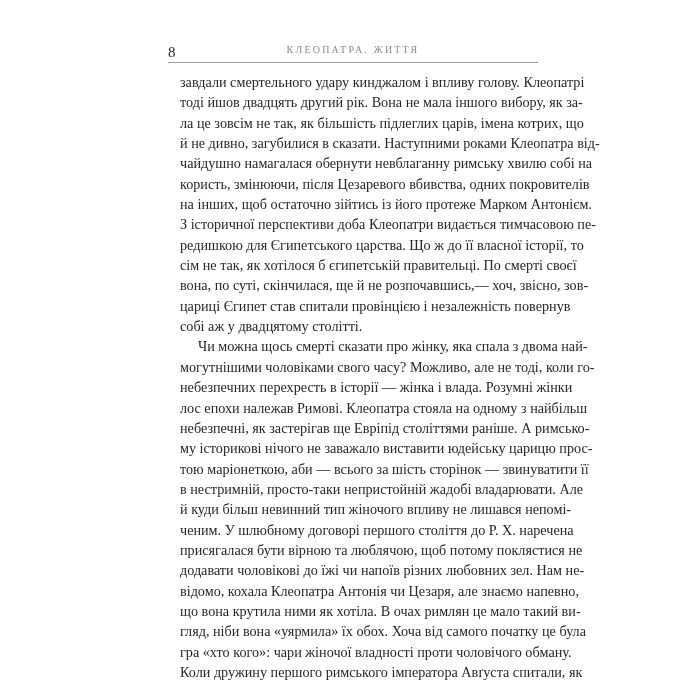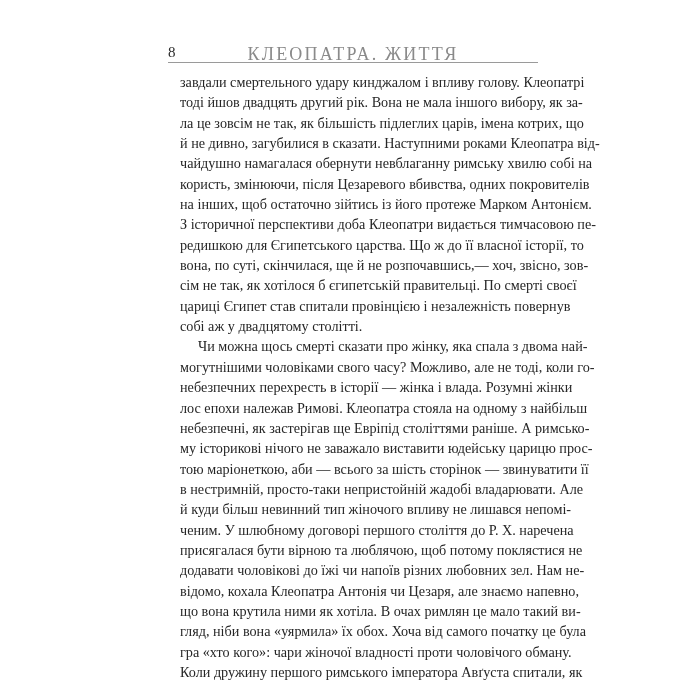--- a/index.html
+++ b/index.html
@@ -34,21 +34,21 @@
       top: 2px;
       font-size: 15px;
       color: #2a2a2a;
     }
     .running-title {
       position: absolute;
       left: 0;
       right: 0;
       top: 2px;
       text-align: center;
-      font-size: 18px;
+      font-size: 10px;
       letter-spacing: 2.2px;
       color: #8a8a8a;
     }
     .rule {
       position: absolute;
       left: 168px;
       top: 62px;
       width: 370px;
       height: 0;
       border-top: 1px solid #9a9a9a;
@@ -90,22 +90,22 @@
       <div>
         <span class="line">завдали смертельного удару кинджалом і впливу голову. Клеопатрі</span>
         <span class="line">тоді йшов двадцять другий рік. Вона не мала іншого вибору, як за-</span>
         <span class="line">ла це зовсім не так, як більшість підлеглих царів, імена котрих, що</span>
         <span class="line">й не дивно, загубилися в сказати. Наступними роками Клеопатра від-</span>
         <span class="line">чайдушно намагалася обернути невблаганну римську хвилю собі на</span>
         <span class="line">користь, змінюючи, після Цезаревого вбивства, одних покровителів</span>
         <span class="line">на інших, щоб остаточно зійтись із його протеже Марком Антонієм.</span>
         <span class="line">З історичної перспективи доба Клеопатри видається тимчасовою пе-</span>
         <span class="line">редишкою для Єгипетського царства. Що ж до її власної історії, то</span>
+        <span class="line">сім не так, як хотілося б єгипетській правительці. По смерті своєї</span>
         <span class="line">вона, по суті, скінчилася, ще й не розпочавшись,— хоч, звісно, зов-</span>
-        <span class="line">сім не так, як хотілося б єгипетській правительці. По смерті своєї</span>
         <span class="line">цариці Єгипет став спитали провінцією і незалежність повернув</span>
         <span class="line last">собі аж у двадцятому столітті.</span>
       </div>
       <div>
         <span class="line indent">Чи можна щось смерті сказати про жінку, яка спала з двома най-</span>
         <span class="line">могутнішими чоловіками свого часу? Можливо, але не тоді, коли го-</span>
         <span class="line">небезпечних перехресть в історії — жінка і влада. Розумні жінки</span>
         <span class="line">лос епохи належав Римові. Клеопатра стояла на одному з найбільш</span>
         <span class="line">небезпечні, як застерігав ще Евріпід століттями раніше. А римсько-</span>
         <span class="line">му історикові нічого не заважало виставити юдейську царицю прос-</span>

